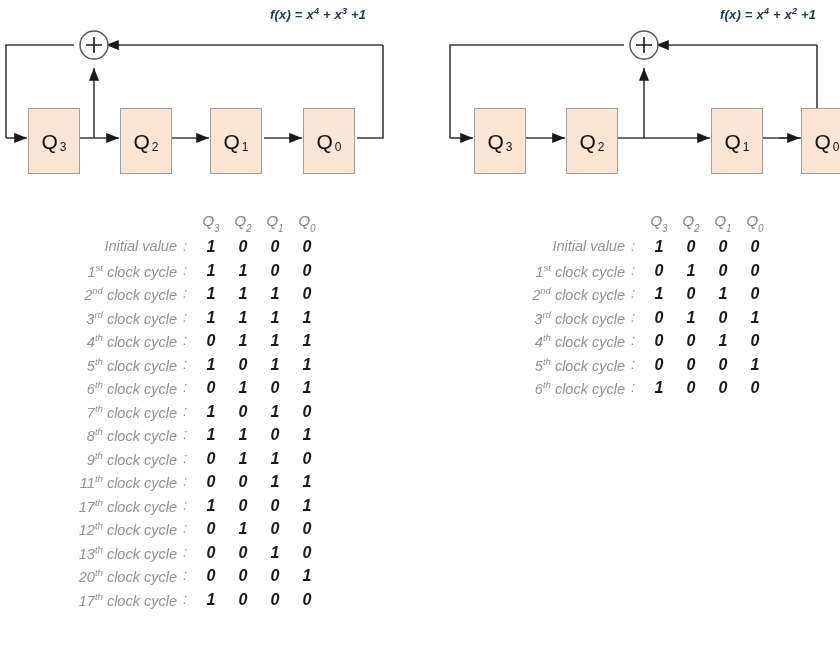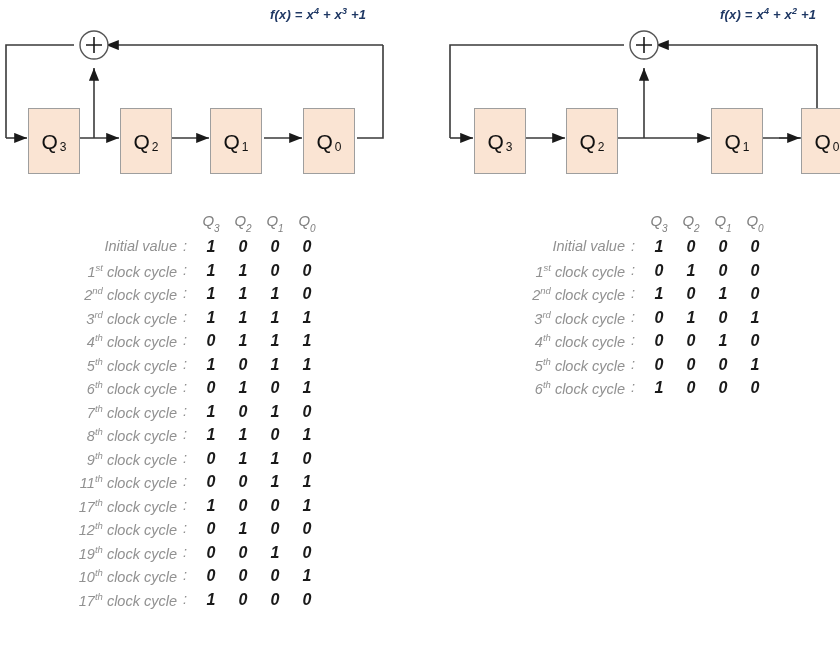--- a/index.html
+++ b/index.html
@@ -298,29 +298,29 @@
         </div>
         <div class="row">
           <div class="row-label" style="right: 243px;"><span>12</span><sup>th</sup><span> clock cycle</span></div>
           <div class="row-colon" style="left: 183px;">:</div>
           <div class="bit" style="left: 200px;">0</div>
           <div class="bit" style="left: 232px;">1</div>
           <div class="bit" style="left: 264px;">0</div>
           <div class="bit" style="left: 296px;">0</div>
         </div>
         <div class="row">
-          <div class="row-label" style="right: 243px;"><span>19</span><sup>th</sup><span> clock cycle</span></div>
-          <div class="row-colon" style="left: 183px;">:</div>
-          <div class="bit" style="left: 200px;">0</div>
-          <div class="bit" style="left: 232px;">0</div>
-          <div class="bit" style="left: 264px;">1</div>
-          <div class="bit" style="left: 296px;">0</div>
-        </div>
-        <div class="row">
-          <div class="row-label" style="right: 243px;"><span>10</span><sup>th</sup><span> clock cycle</span></div>
+          <div class="row-label" style="right: 243px;"><span>13</span><sup>th</sup><span> clock cycle</span></div>
+          <div class="row-colon" style="left: 183px;">:</div>
+          <div class="bit" style="left: 200px;">0</div>
+          <div class="bit" style="left: 232px;">0</div>
+          <div class="bit" style="left: 264px;">1</div>
+          <div class="bit" style="left: 296px;">0</div>
+        </div>
+        <div class="row">
+          <div class="row-label" style="right: 243px;"><span>20</span><sup>th</sup><span> clock cycle</span></div>
           <div class="row-colon" style="left: 183px;">:</div>
           <div class="bit" style="left: 200px;">0</div>
           <div class="bit" style="left: 232px;">0</div>
           <div class="bit" style="left: 264px;">0</div>
           <div class="bit" style="left: 296px;">1</div>
         </div>
         <div class="row">
           <div class="row-label" style="right: 243px;"><span>17</span><sup>th</sup><span> clock cycle</span></div>
           <div class="row-colon" style="left: 183px;">:</div>
           <div class="bit" style="left: 200px;">1</div>

